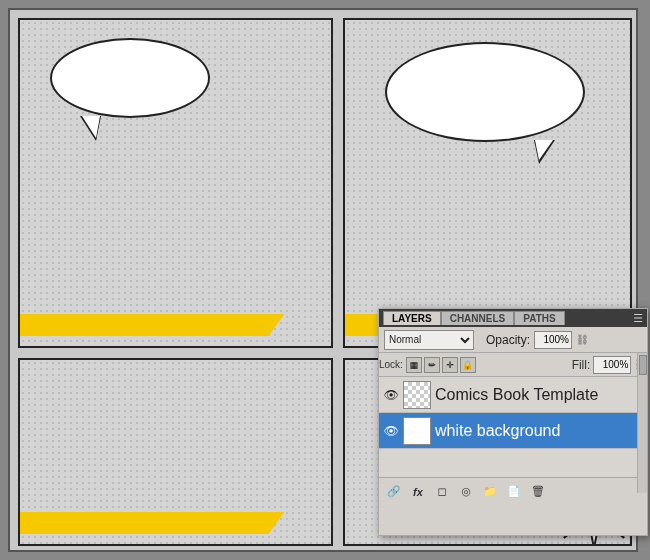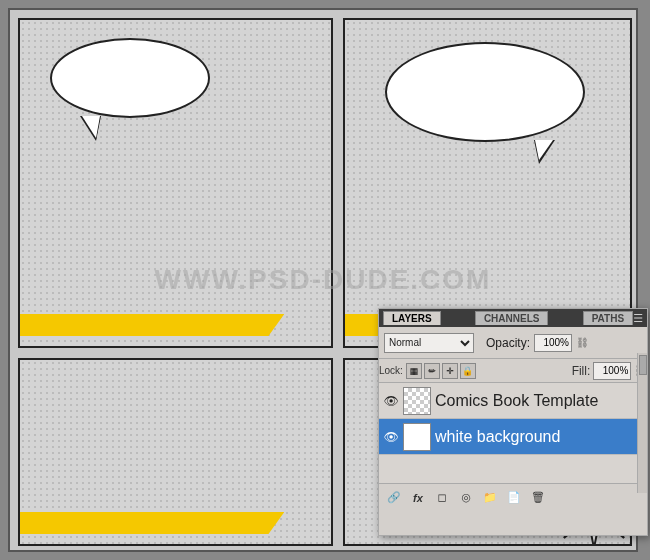--- a/index.html
+++ b/index.html
@@ -197,21 +197,20 @@
       align-items: center;
       background: #3c3c3c;
       padding: 2px 4px;
       height: 18px;
     }
 
     .layers-panel-title-area {
       display: flex;
       flex: 1;
       gap: 0;
-      justify-content: space-between;
     }
 
     .tab-button {
       background: #d4d0cc;
       border: 1px solid #888;
       border-bottom: none;
       padding: 1px 8px;
       font-size: 10px;
       font-weight: bold;
       cursor: pointer;
@@ -235,21 +234,21 @@
       margin-left: auto;
     }
 
     .layers-toolbar {
       display: flex;
       align-items: center;
       background: #d4d0cc;
       padding: 3px 5px;
       gap: 4px;
       border-bottom: 1px solid #aaa;
-      height: 32px;
+      height: 26px;
     }
 
     .mode-select {
       height: 20px;
       font-size: 10px;
       background: #f0eeec;
       border: 1px solid #888;
       width: 90px;
       color: #222;
     }
@@ -473,21 +472,20 @@
   </div>
 
   <div class="panel-bottom-right">
     <div class="panel-dot"></div>
 
     <svg class="burst" viewBox="0 0 80 80">
       <polygon points="40,0 46,30 70,10 52,36 80,40 52,44 70,70 46,50 40,80 34,50 10,70 28,44 0,40 28,36 10,10 34,30" fill="white" stroke="#222" stroke-width="2"></polygon>
     </svg>
   </div>
 
-  <div class="watermark">WWW.PSD-DUDE.COM</div>
 
   <div class="layers-panel">
 
     <div class="layers-panel-titlebar">
       <div class="layers-panel-title-area">
         <button class="tab-button active">LAYERS</button>
         <button class="tab-button inactive">CHANNELS</button>
         <button class="tab-button inactive">PATHS</button>
       </div>
       <span class="panel-collapse-btn">☰</span>

